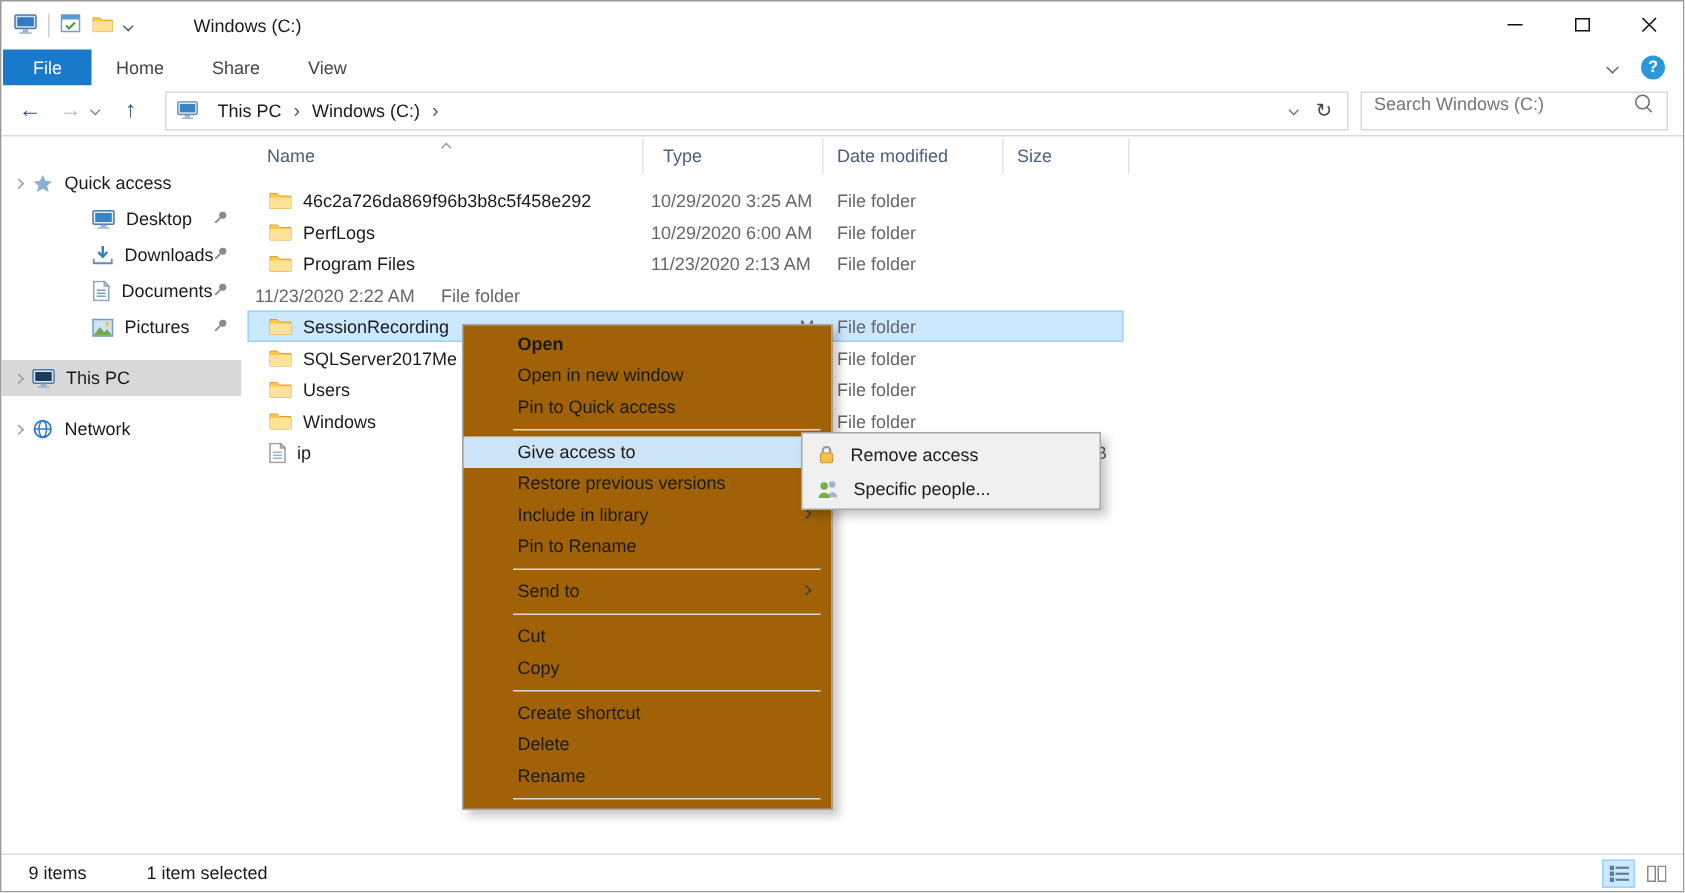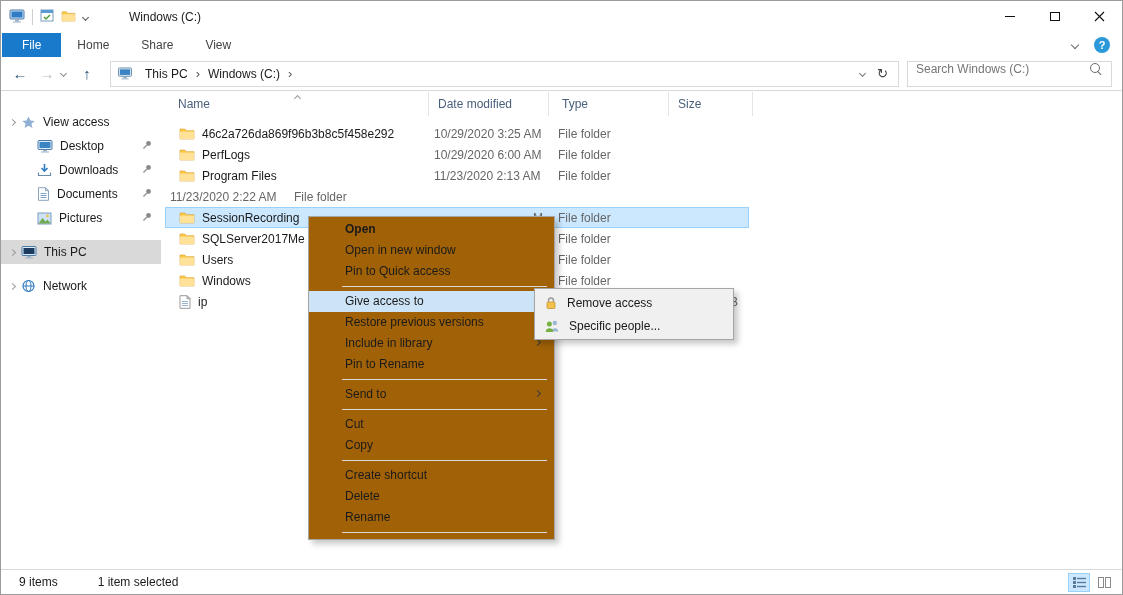--- a/index.html
+++ b/index.html
@@ -47,21 +47,21 @@
   .searchbox input { flex:1; border:none; outline:none; font:12px "Liberation Sans","DejaVu Sans",sans-serif; padding-left:8px; color:#1a1a1a; background:transparent; }
   .searchbox input::placeholder { color:#767676; }
   .magnifier { position:relative; width:14px; height:14px; margin-right:8px; flex:none; }
   .magnifier::before { content:""; position:absolute; left:1px; top:1px; width:8px; height:8px; border:1.4px solid #6b6b6b; border-radius:50%; }
   .magnifier::after { content:""; position:absolute; left:9px; top:9px; width:5px; height:1.4px; background:#6b6b6b; transform:rotate(45deg); transform-origin:0 0; }
 
   
   .sidebar { position:absolute; top:91px; left:0; width:160px; bottom:25px; padding-top:18px; background:#fff; }
   .side-item { height:24px; display:flex; align-items:center; position:relative; }
   .side-item .expander { margin-left:9px; margin-right:6px; border-color:#9a9a9a; width:5px; height:5px; flex:none; }
-  .side-item.sub { padding-left:36px; }
+  .side-item.sub { padding-left:36px;margin-left:24px; }
   .side-item .sicon { display:flex; margin-right:7px; flex:none; }
   .side-item .slabel { white-space:nowrap; }
   .side-item.sel { background:#d9d9d9; }
   .gap8 { height:10px; }
   .pin { position:absolute; right:9px; top:5px; }
 
   
   .main { position:absolute; left:160px; top:91px; right:0; bottom:25px; background:#fff; }
   .colheader { height:24px; display:flex; color:#4a607c; position:relative; }
   .hc { display:flex; align-items:center; border-right:1px solid #e4e4e4; white-space:nowrap; }
@@ -189,21 +189,21 @@
   </div>
 
   <div class="sidebar">
     <div class="side-item">
       <span class="cv cv-r expander"></span>
       <span class="sicon">
         <svg width="15" height="15" viewBox="0 0 16 15">
             <path d="M8 1.2 L10 5.4 l4.6.5 -3.5 3 1.1 4.5 L8 11 3.8 13.4 l1.1-4.5 -3.5-3 L6 5.4 Z" fill="#8fb0d4"></path>
           </svg>
       </span>
-      <span class="slabel">View access</span>
+      <span class="slabel">Quick access</span>
     </div>
     <div class="side-item sub">
       <span class="sicon">
         <svg width="16" height="14" viewBox="0 0 16 14">
             <rect x="1" y="1.5" width="14" height="9" rx="1" fill="#dcebf7" stroke="#4a7aa8"></rect>
             <rect x="2.5" y="3" width="11" height="6" fill="#3b84c4"></rect>
             <rect x="6" y="10.8" width="4" height="1.6" fill="#9ab0c4"></rect>
             <rect x="4" y="12.5" width="8" height="1" fill="#9ab0c4"></rect>
           </svg>
       </span>
@@ -290,22 +290,22 @@
           </svg>
       </span>
       <span class="slabel">Network</span>
     </div>
   </div>
 
   <div class="main">
     <div class="colheader">
       <span class="cv cv-u sort-up"></span>
       <div class="hc h-name">Name</div>
+      <div class="hc h-type">Type</div>
       <div class="hc h-date">Date modified</div>
-      <div class="hc h-type">Type</div>
       <div class="hc h-size">Size</div>
     </div>
     <div class="rows">
 
       <div class="frow">
         <div class="c-name">
             <span class="fico">
               <svg width="16" height="13" viewBox="0 0 16 13">
                 <path d="M1 2h4.8l1.5 1.7H15V12H1z" fill="#ffca45" stroke="#d19b2e" stroke-width=".6"></path>
                 <path d="M1 4.6h14V12H1z" fill="#ffe197"></path>

